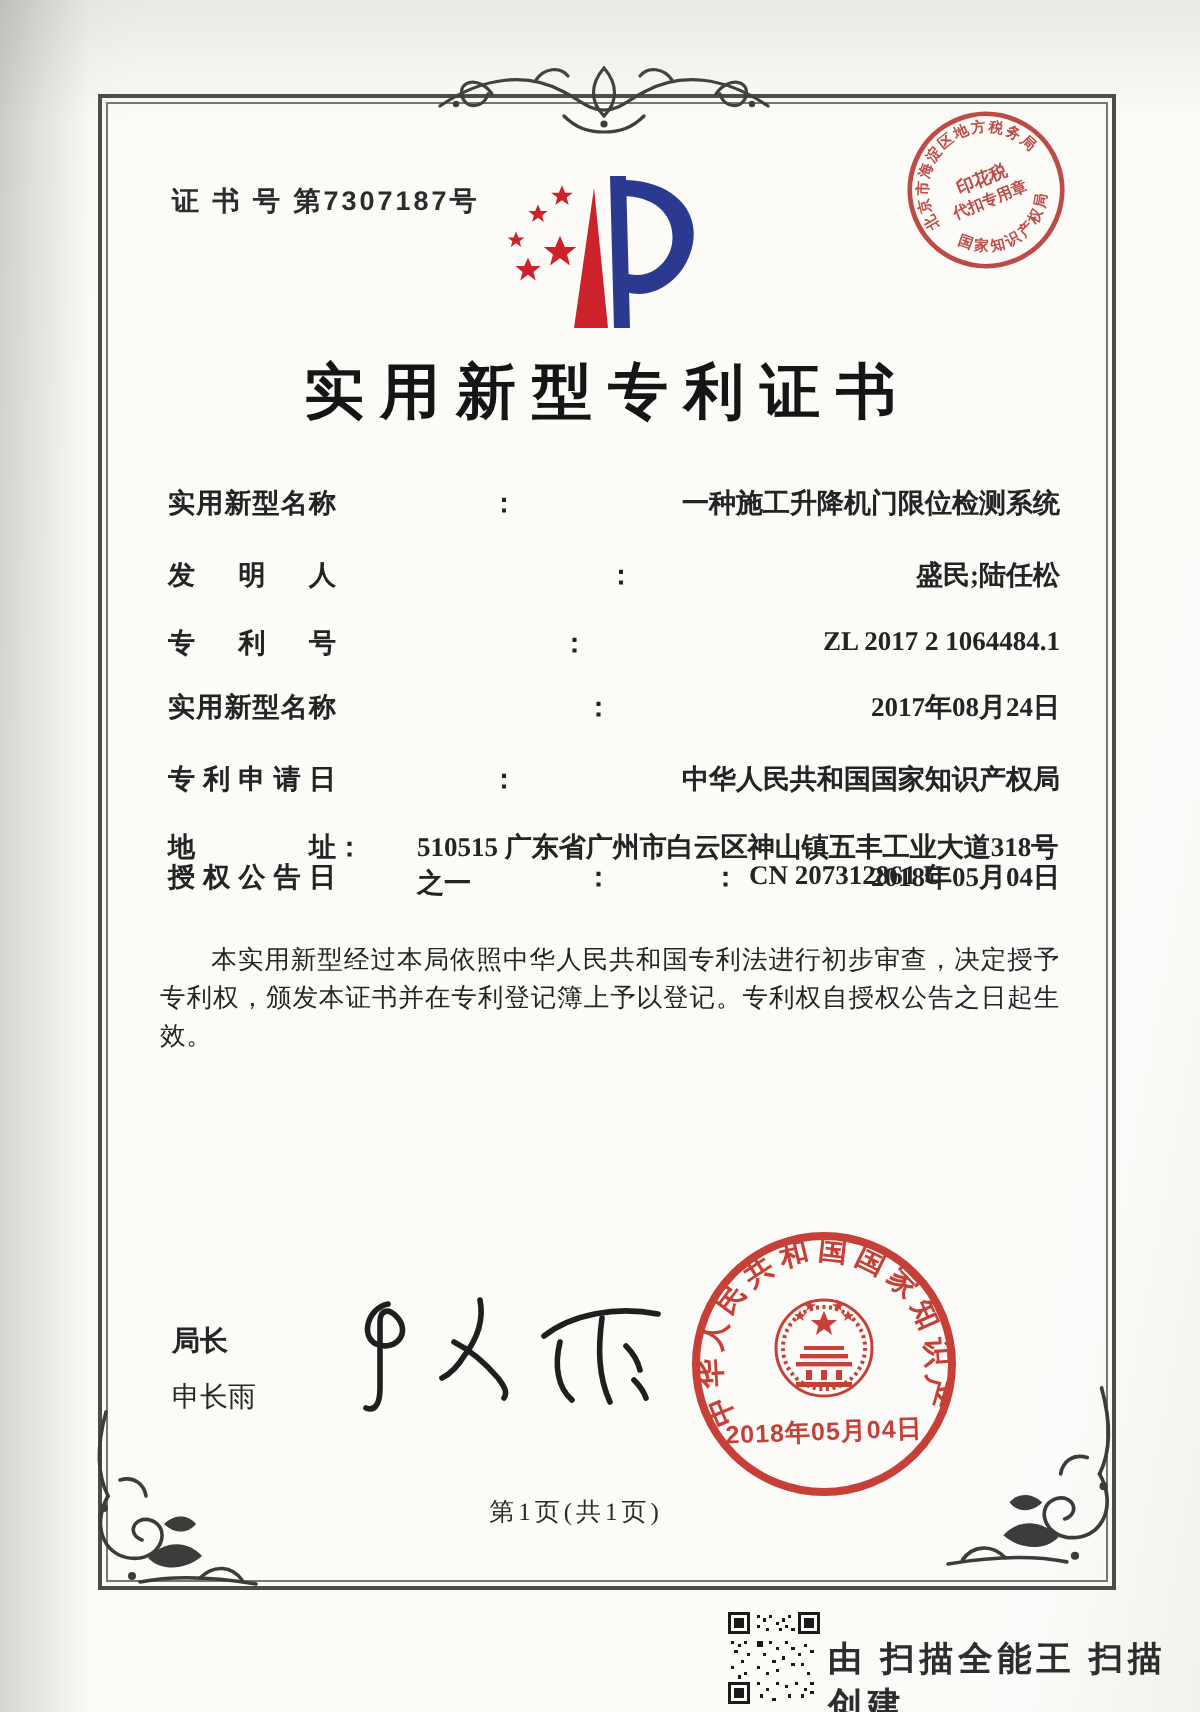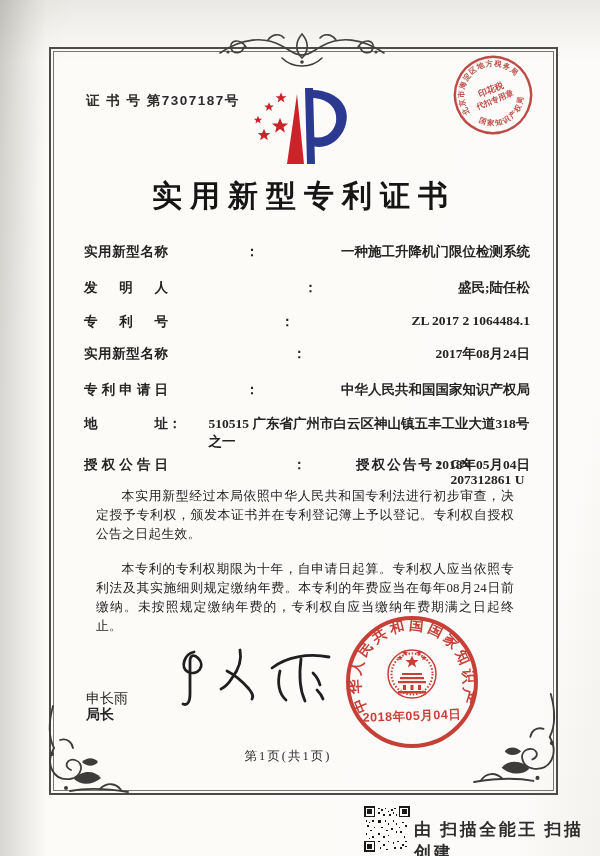--- a/index.html
+++ b/index.html
@@ -29,23 +29,23 @@
   
   .field-row{position:absolute;left:84px;width:446px;display:flex;align-items:flex-start;font-size:13.5px;font-family:"Liberation Sans",sans-serif;font-weight:600;color:#242424;justify-content:space-between;}
   .f-label{flex:0 0 84px;text-align:justify;text-align-last:justify;}
   .f-colon{flex:0 0 auto;}
   .f-value{margin-left:5px;font-weight:600;font-family:Liberation Serif, serif;}
   .f-value.wrap{max-width:348px;line-height:18px;margin-left:27px;}
   .grant-group2{position:absolute;left:272px;top:0;display:flex;}
   .grant-group2 .f-label{flex:0 0 76px;}
   
   .legal{position:absolute;left:80px;top:471px;width:450px;font-size:12.8px;line-height:19px;letter-spacing:.3px;text-align:justify;color:#242424;}
-  .legal p{margin:16px;text-indent:2em;}
-  
-  .signer-title{position:absolute;left:86px;top:662px;font-size:14px;font-weight:700;font-family:"Liberation Sans",sans-serif;margin-top:44px;}
+  .legal p{margin:0;text-indent:2em;}
+  
+  .signer-title{position:absolute;left:86px;top:662px;font-size:14px;font-weight:700;font-family:"Liberation Sans",sans-serif;}
   .signer-name{position:absolute;left:86px;top:690px;font-size:14px;font-weight:400;font-family:"Liberation Sans",sans-serif;}
   .signature{position:absolute;left:160px;top:638px;}
   
   .main-seal{position:absolute;left:342px;top:612px;width:140px;height:140px;opacity:.95;}
   .seal-date{
     position:absolute;left:6px;top:96px;width:128px;text-align:center;color:#c5362e;
     font-size:12.5px;font-weight:700;letter-spacing:.5px;transform:rotate(-2deg);
     font-family:"Liberation Sans",sans-serif;white-space:nowrap;
   }
   .tax-seal{position:absolute;left:452px;top:54px;width:82px;height:82px;transform:rotate(-22deg);opacity:.88;}
@@ -163,34 +163,32 @@
   <div class="field-row" style="top:381px">
     <span class="f-label">专利申请日</span>
       <span class="f-colon">：</span>
     <span class="f-value">中华人民共和国国家知识产权局</span>
   </div>
   <div class="field-row" style="top:415px">
     <span class="f-label">地址</span>
       <span class="f-colon">：</span>
     <span class="f-value wrap">510515 广东省广州市白云区神山镇五丰工业大道318号之一</span>
   </div>
-  <div class="field-row" style="top:456px">
+  <div class="field-row" style="top:430px">
     <span class="f-label">授权公告日</span>
       <span class="f-colon">：</span>
     <span class="f-value">2018年05月04日</span>
     <span class="grant-group2">
-      <span class="f-label">授权公告号</span>
         <span class="f-colon">：</span>
       <span class="f-value">CN 207312861 U</span>
     </span>
   </div>
 
   <div class="legal">
     <p>本实用新型经过本局依照中华人民共和国专利法进行初步审查，决定授予专利权，颁发本证书并在专利登记簿上予以登记。专利权自授权公告之日起生效。</p>
-    <p>本专利的专利权期限为十年，自申请日起算。专利权人应当依照专利法及其实施细则规定缴纳年费。本专利的年费应当在每年08月24日前缴纳。未按照规定缴纳年费的，专利权自应当缴纳年费期满之日起终止。</p>
   </div>
 
   <div class="signer-title">局长</div>
   <div class="signer-name">申长雨</div>
 
   <svg class="signature" width="185" height="80" viewBox="0 0 185 80" aria-label="申长雨">
     <g fill="none" stroke="#1f1f1f" stroke-width="2.8" stroke-linecap="round">
       <path d="M34,14 C24,16 20,30 28,34 C38,38 46,28 38,20 C34,16 30,17 30,23 L30,56 C30,63 28,68 23,66"></path>
       <path d="M80,12 C82,22 79,31 72,40 C69,45 65,49 61,51"></path>
       <path d="M67,33 C75,37 83,44 89,51 C92,55 94,58 92,61"></path>

